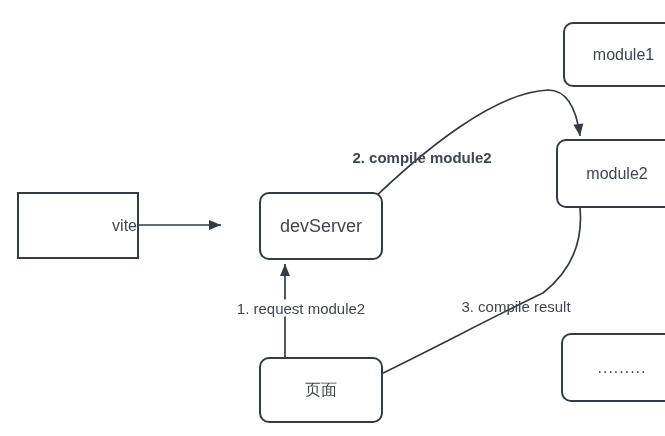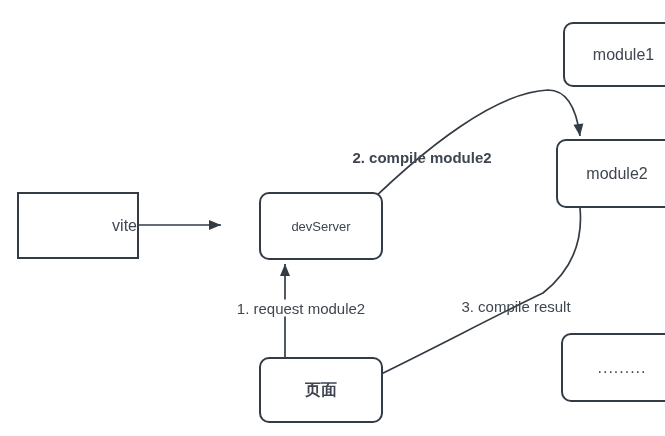--- a/index.html
+++ b/index.html
@@ -36,24 +36,24 @@
     border: 2px solid var(--stroke);
     background: var(--bg);
     display: flex;
     align-items: center;
     justify-content: center;
     color: var(--text);
     font-size: 16px;
   }
   .node.rounded { border-radius: 10px; margin-left: 36px; }
   .node-vite      { left: 17px;  top: 192px; width: 122px; height: 67px; justify-content: flex-end; }
-  .node-devserver { left: 223px; top: 192px; width: 124px; height: 68px; font-size: 13px; }
+  .node-devserver { left: 223px; top: 192px; width: 124px; height: 68px; font-size: 18px; }
   .node-module1   { left: 527px; top: 22px;  width: 121px; height: 65px; }
   .node-module2   { left: 520px; top: 139px; width: 122px; height: 69px; }
-  .node-page      { left: 223px; top: 357px; width: 124px; height: 66px; font-weight: bold; }
+  .node-page      { left: 223px; top: 357px; width: 124px; height: 66px; }
   .node-dots      { left: 525px; top: 333px; width: 122px; height: 69px; letter-spacing: 1px; }
   .edge-label {
     position: absolute;
     transform: translate(-50%, -50%);
     color: var(--text);
     font-size: 15px;
     white-space: nowrap;
   }
   .edge-label.bg { background: var(--bg); padding: 0 2px; }
   .label-request { left: 301px; top: 308px; }

